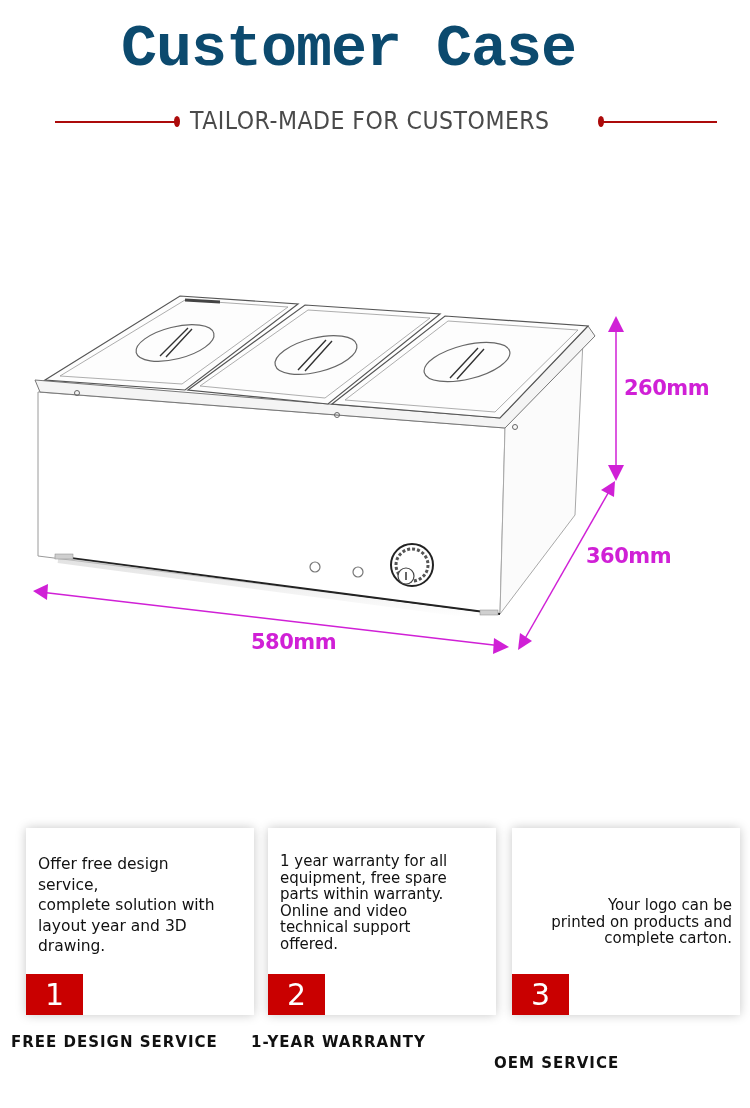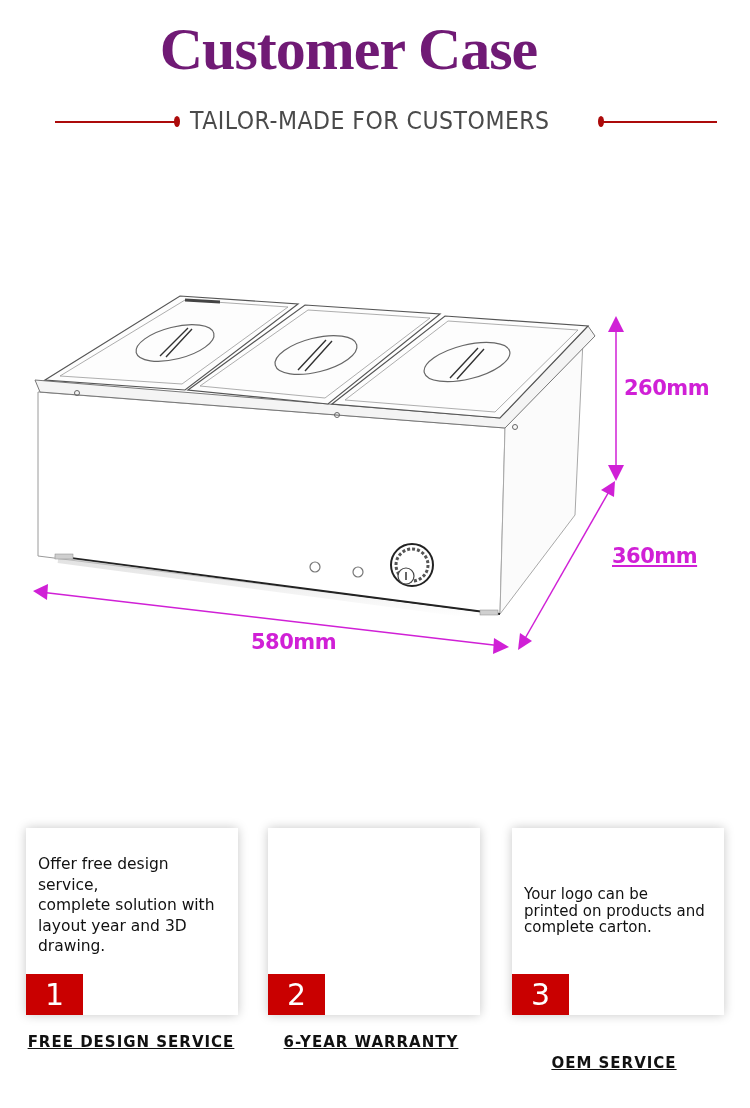--- a/index.html
+++ b/index.html
@@ -1,54 +1,54 @@
 <!DOCTYPE html>
 <html><head>
 <meta charset="utf-8">
 <style>
   html, body { margin: 0; padding: 0; background: #ffffff; }
   body { width: 750px; height: 1108px; position: relative; overflow: hidden; font-family: "Liberation Sans", sans-serif; }
 
   .title {
     position: absolute; left: 0; top: 14px; width: 697px; text-align: center;
-    font-family: Liberation Serif, serif; font-weight: bold; font-size: 60px;
-    color: #701a75; letter-spacing: -1px; line-height: 70px;
+    font-family: Liberation Mono, monospace; font-weight: bold; font-size: 60px;
+    color: #0c4a6e; letter-spacing: -1px; line-height: 70px;
   }
   .subtitle-row { position: absolute; left: 4px; top: 104px; width: 652px; height: 36px; }
   .subtitle {
     position: absolute; left: 186px; top: 2px; font-family: "DejaVu Sans", sans-serif;
     font-size: 24px; color: #4a4a4a; letter-spacing: 0.5px; line-height: 30px;
     transform: scaleX(0.92); transform-origin: left center; white-space: nowrap;
   }
   .rule { position: absolute; height: 2px; background: #ac0a0a; top: 17px; }
   .dot { position: absolute; width: 6px; height: 11px; border-radius: 50%; background: #ac0a0a; top: 12px; }
 
   .product { position: absolute; left: 0; top: 270px; width: 742px; height: 400px; }
   .dim-label {
     position: absolute; font-family: "DejaVu Sans", sans-serif; font-weight: bold;
     font-size: 21px; color: #d020d6; letter-spacing: -0.5px;
   }
 
   .card {
-    position: absolute; top: 828px; width: 212px; height: 187px; background: #ffffff;
+    position: absolute; top: 828px; width: 228px; height: 187px; background: #ffffff;
     box-shadow: 0 0 10px rgba(0,0,0,0.22);
   }
   .card-text {
     position: absolute; left: 12px; right: 8px; font-family: "DejaVu Sans", sans-serif;
     font-size: 15px; line-height: 16.5px; color: #111111;
   }
   .card-num {
     position: absolute; left: 0; bottom: 0; width: 57px; height: 41px; background: #c90000;
     color: #ffffff; font-family: "DejaVu Sans", sans-serif; font-size: 30px; line-height: 41px;
     text-align: center;
   }
   .card-caption {
-    position: absolute; top: 1033px; width: 240px; text-align: center;
+    position: absolute; top: 1033px; width: 240px; text-align: left;
     font-family: "DejaVu Sans", sans-serif; font-weight: bold; font-size: 15px;
-    letter-spacing: 1px; color: #111111; text-decoration: underline;
+    letter-spacing: 1px; color: #111111;
   }
 </style>
 </head>
 <body>
 
 <div class="title">Customer Case</div>
 <div class="subtitle-row">
   <div class="rule" style="left:51px; width:122px;"></div>
   <div class="dot" style="left:170px;"></div>
   <div class="subtitle">TAILOR-MADE FOR CUSTOMERS</div>
@@ -114,42 +114,50 @@
 
     <line x1="611" y1="488" x2="523" y2="642" stroke="#d020d6" stroke-width="1.5"></line>
     <polygon points="615,481 601,490 614,497" fill="#d020d6"></polygon>
     <polygon points="518,650 520,633 532,641" fill="#d020d6"></polygon>
 
     <line x1="40" y1="592" x2="502" y2="646" stroke="#d020d6" stroke-width="1.5"></line>
     <polygon points="33,591 48,584 47,600" fill="#d020d6"></polygon>
     <polygon points="509,647 494,638 493,654" fill="#d020d6"></polygon>
   </svg>
   <div class="dim-label" style="left:624px; top:106px;">260mm</div>
-  <div class="dim-label" style="left:612px; top:274px;text-decoration:underline;">360mm</div>
+  <div class="dim-label" style="left:586px; top:274px;">360mm</div>
   <div class="dim-label" style="left:251px; top:360px;">580mm</div>
 </div>
 
 <div class="card" style="left:26px;">
   <div class="card-text" style="top:26px; line-height:20.5px; font-size:15.5px;">
     <div>Offer free design</div>
     <div>service,</div>
     <div>complete solution with</div>
     <div>layout year and 3D</div>
     <div>drawing.</div>
   </div>
   <div class="card-num">1</div>
 </div>
 <div class="card-caption" style="left:11px;">FREE DESIGN SERVICE</div>
 
 <div class="card" style="left:268px;">
+  <div class="card-text" style="top:25px;">
+    <div>1 year warranty for all</div>
+    <div>equipment, free spare</div>
+    <div>parts within warranty.</div>
+    <div>Online and video</div>
+    <div>technical support</div>
+    <div>offered.</div>
+  </div>
   <div class="card-num">2</div>
 </div>
-<div class="card-caption" style="left:251px;">6-YEAR WARRANTY</div>
+<div class="card-caption" style="left:251px;">1-YEAR WARRANTY</div>
 
 <div class="card" style="left:512px;">
-  <div class="card-text" style="top:58px;">
+  <div class="card-text" style="top:69px;text-align:right;">
     <div>Your logo can be</div>
     <div>printed on products and</div>
     <div>complete carton.</div>
   </div>
   <div class="card-num">3</div>
 </div>
 <div class="card-caption" style="left:494px;margin-top:21px;">OEM SERVICE</div>
 
 </body></html>

